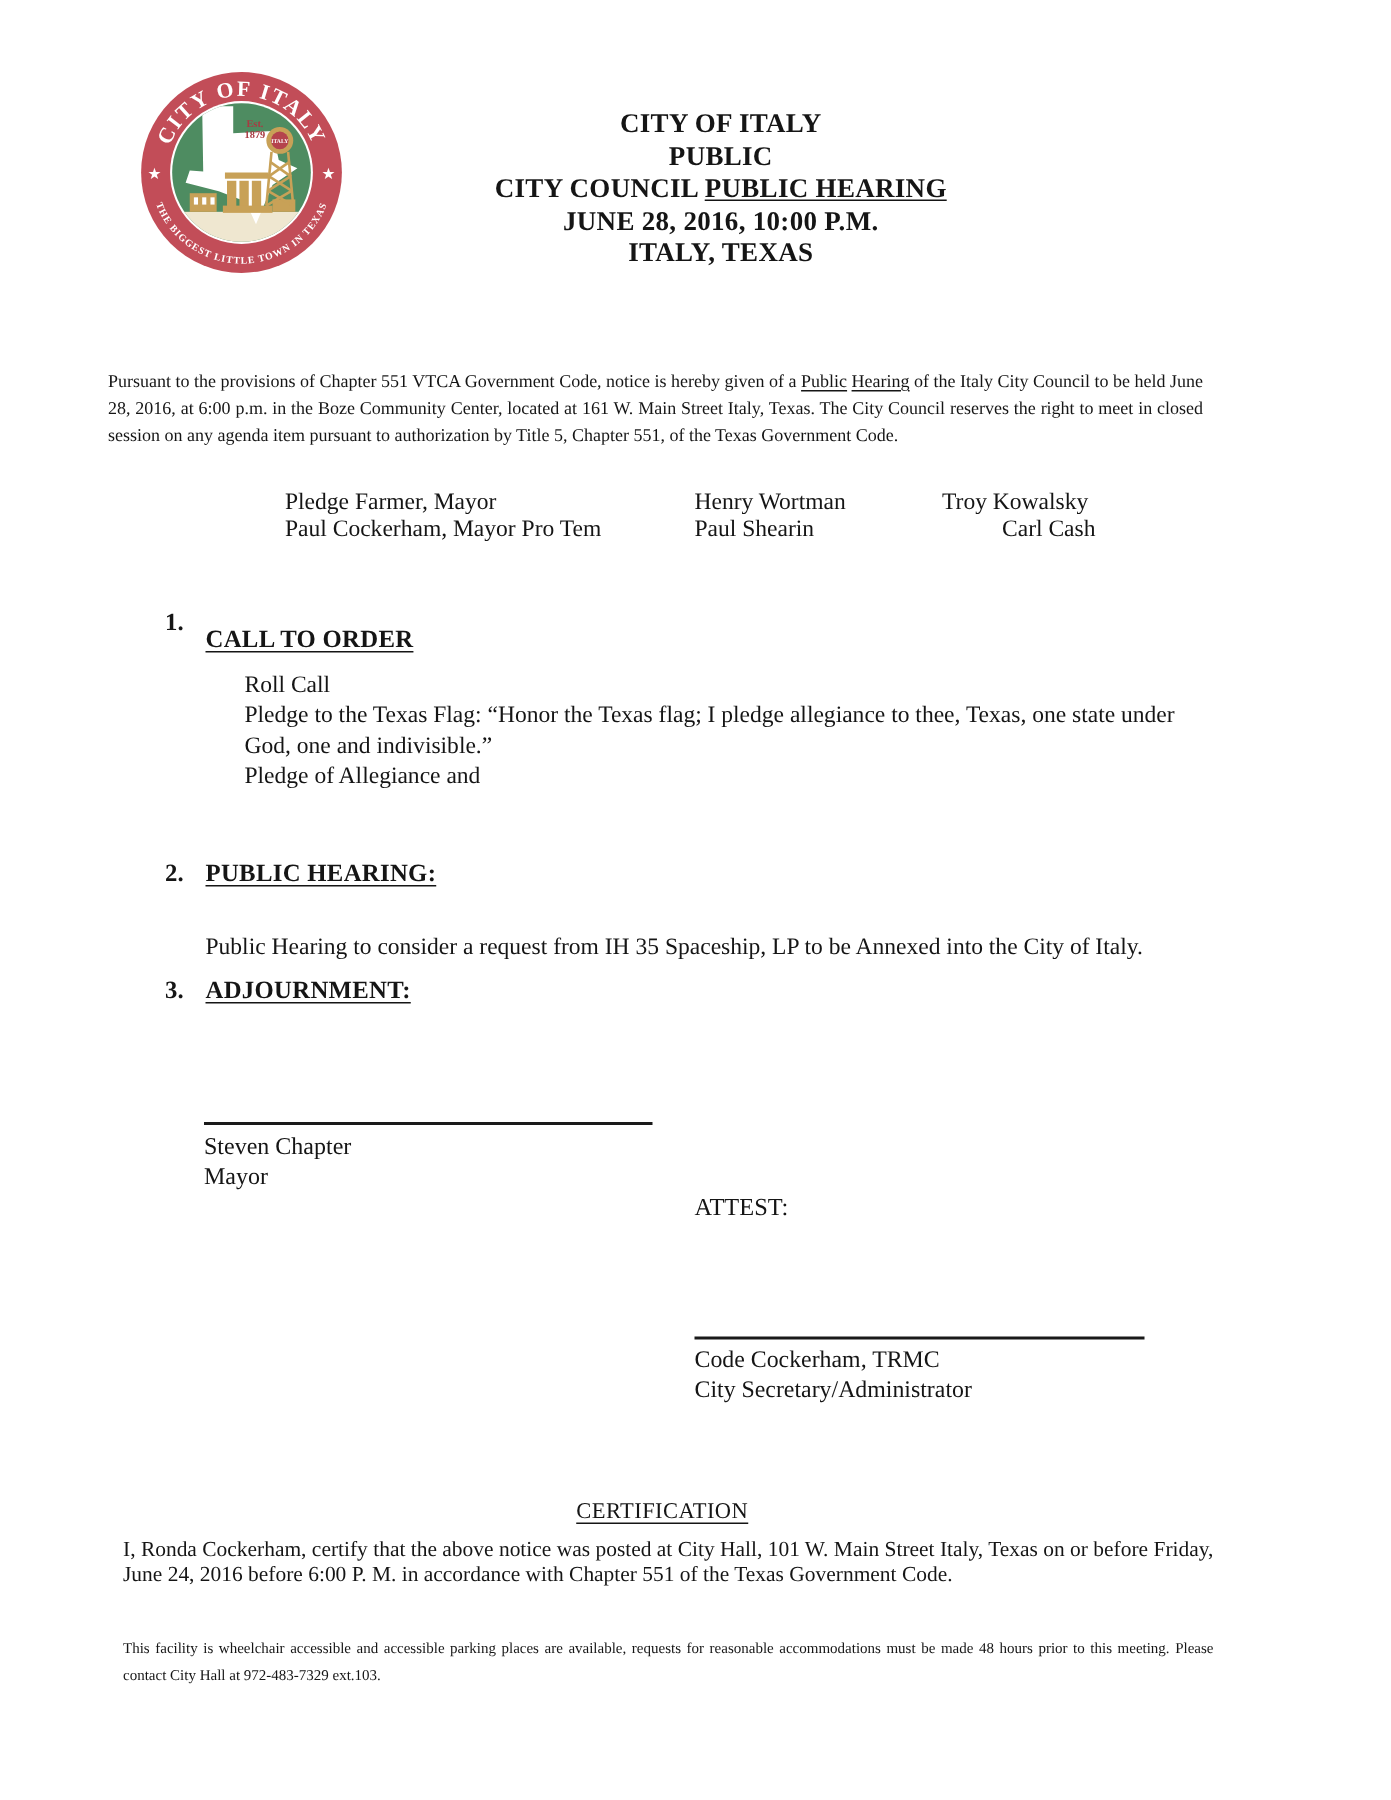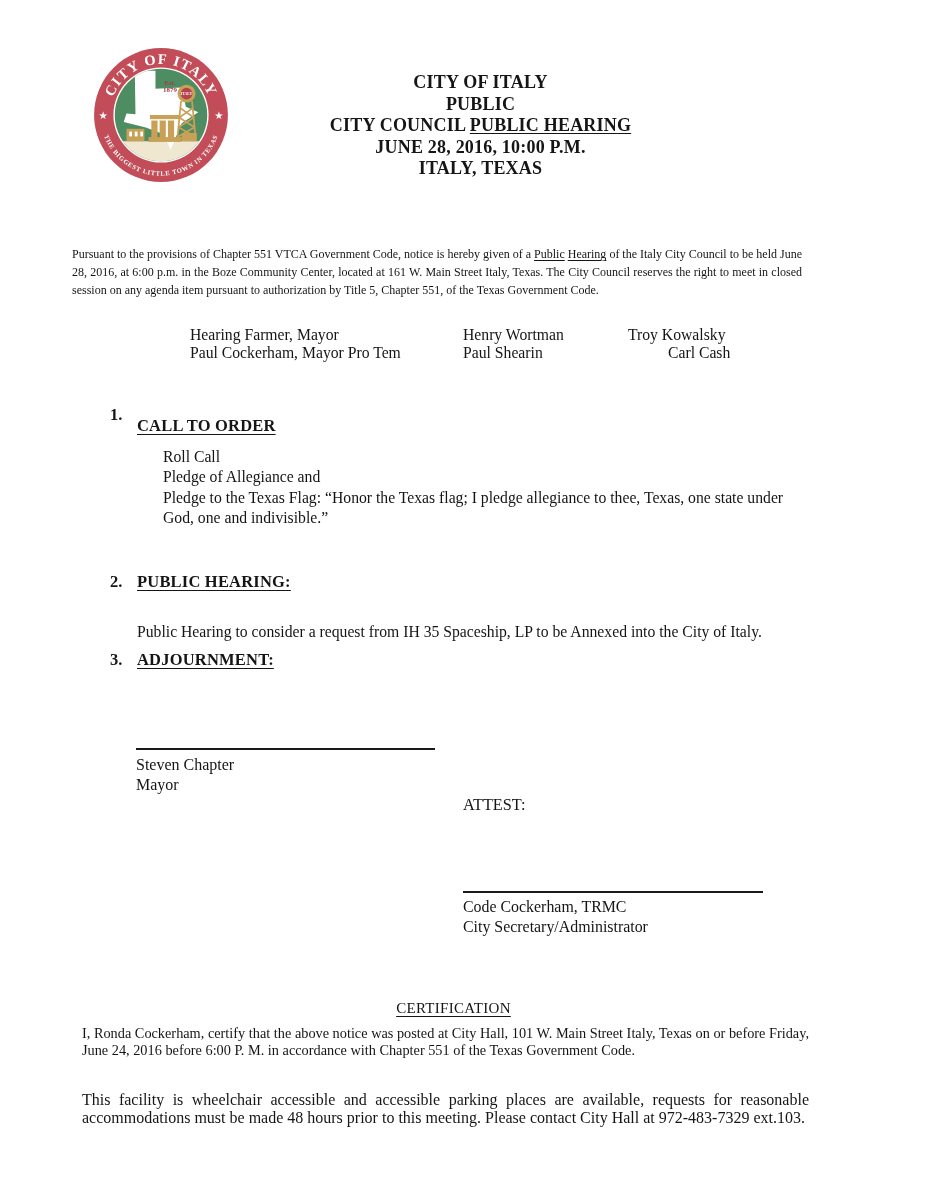--- a/index.html
+++ b/index.html
@@ -60,32 +60,32 @@
   
   .sig-line { border-top: 2px solid #1a1a1a; height: 0; }
   .sig-line-mayor { left: 136px; top: 748px; width: 299px; }
   .sig-mayor { left: 136px; top: 755px; font-size: 16px; line-height: 19.5px; }
   .attest { left: 463px; top: 795px; font-size: 16.3px; }
   .sig-line-sec { left: 463px; top: 891px; width: 300px; }
   .sig-sec { left: 463px; top: 897px; font-size: 15.9px; line-height: 20px; }
 
   
   .cert-heading {
-    left: 90px; top: 1000px; width: 727px;
+    left: 78px; top: 1000px; width: 727px;
     text-align: center; font-size: 15px;
     text-decoration: underline; text-underline-offset: 2.5px;
     letter-spacing: 0.3px;
   }
   .cert-body {
     left: 82px; top: 1025px; width: 727px;
     font-size: 14.3px; line-height: 16.8px; text-align: justify;
   }
   .access-body {
     left: 82px; top: 1091px; width: 727px;
-    font-size: 16px; line-height: 18px; text-align: justify; font-family: Liberation Serif, serif;
+    font-size: 10px; line-height: 18px; text-align: justify; font-family: Liberation Serif, serif;
   }
 </style>
 </head>
 <body>
 
 <div class="page">
 
   <svg class="abs seal" viewBox="0 0 200 200" aria-hidden="true">
     <defs>
       <clipPath id="innerClip">
@@ -147,39 +147,39 @@
     <div>PUBLIC</div>
     <div><span>CITY COUNCIL </span><u>PUBLIC HEARING</u></div>
     <div>JUNE 28, 2016, 10:00 P.M.</div>
     <div>ITALY, TEXAS</div>
   </div>
 
   <div class="abs notice"><span>Pursuant to the provisions of Chapter 551 VTCA Government Code, notice is hereby given of a </span><u>Public</u> <u>Hearing</u><span> of the Italy City Council to be held June 28, 2016, at 6:00 p.m. in the Boze Community Center, located at 161 W. Main Street Italy, Texas.  The City Council reserves the right to meet in closed session on any agenda item pursuant to authorization by Title 5, Chapter 551, of the Texas Government Code.</span></div>
 
   <div class="abs officials">
     <div class="col1">
-      <div>Hearing Farmer, Mayor</div>
+      <div>Pledge Farmer, Mayor</div>
       <div>Paul Cockerham, Mayor Pro Tem</div>
     </div>
     <div class="col2">
       <div>Henry Wortman</div>
       <div>Paul Shearin</div>
     </div>
     <div class="col3">
       <div>Troy Kowalsky</div>
       <div class="indent-sm">Carl Cash</div>
     </div>
   </div>
 
   <div class="abs item-number num1">1.</div>
   <div class="abs item-heading head1">CALL TO ORDER</div>
   <div class="abs sub1">
     <div>Roll Call</div>
+    <div>Pledge to the Texas Flag: “Honor the Texas flag; I pledge allegiance to thee, Texas, one state under God, one and indivisible.”</div>
     <div>Pledge of Allegiance and</div>
-    <div>Pledge to the Texas Flag: “Honor the Texas flag; I pledge allegiance to thee, Texas, one state under God, one and indivisible.”</div>
   </div>
 
   <div class="abs item-number num2">2.</div>
   <div class="abs item-heading head2">PUBLIC HEARING:</div>
   <div class="abs body2">Public Hearing to consider a request from IH 35 Spaceship, LP to be Annexed into the City of Italy.</div>
 
   <div class="abs item-number num3">3.</div>
   <div class="abs item-heading head3">ADJOURNMENT:</div>
 
   <div class="abs sig-line sig-line-mayor"></div>

